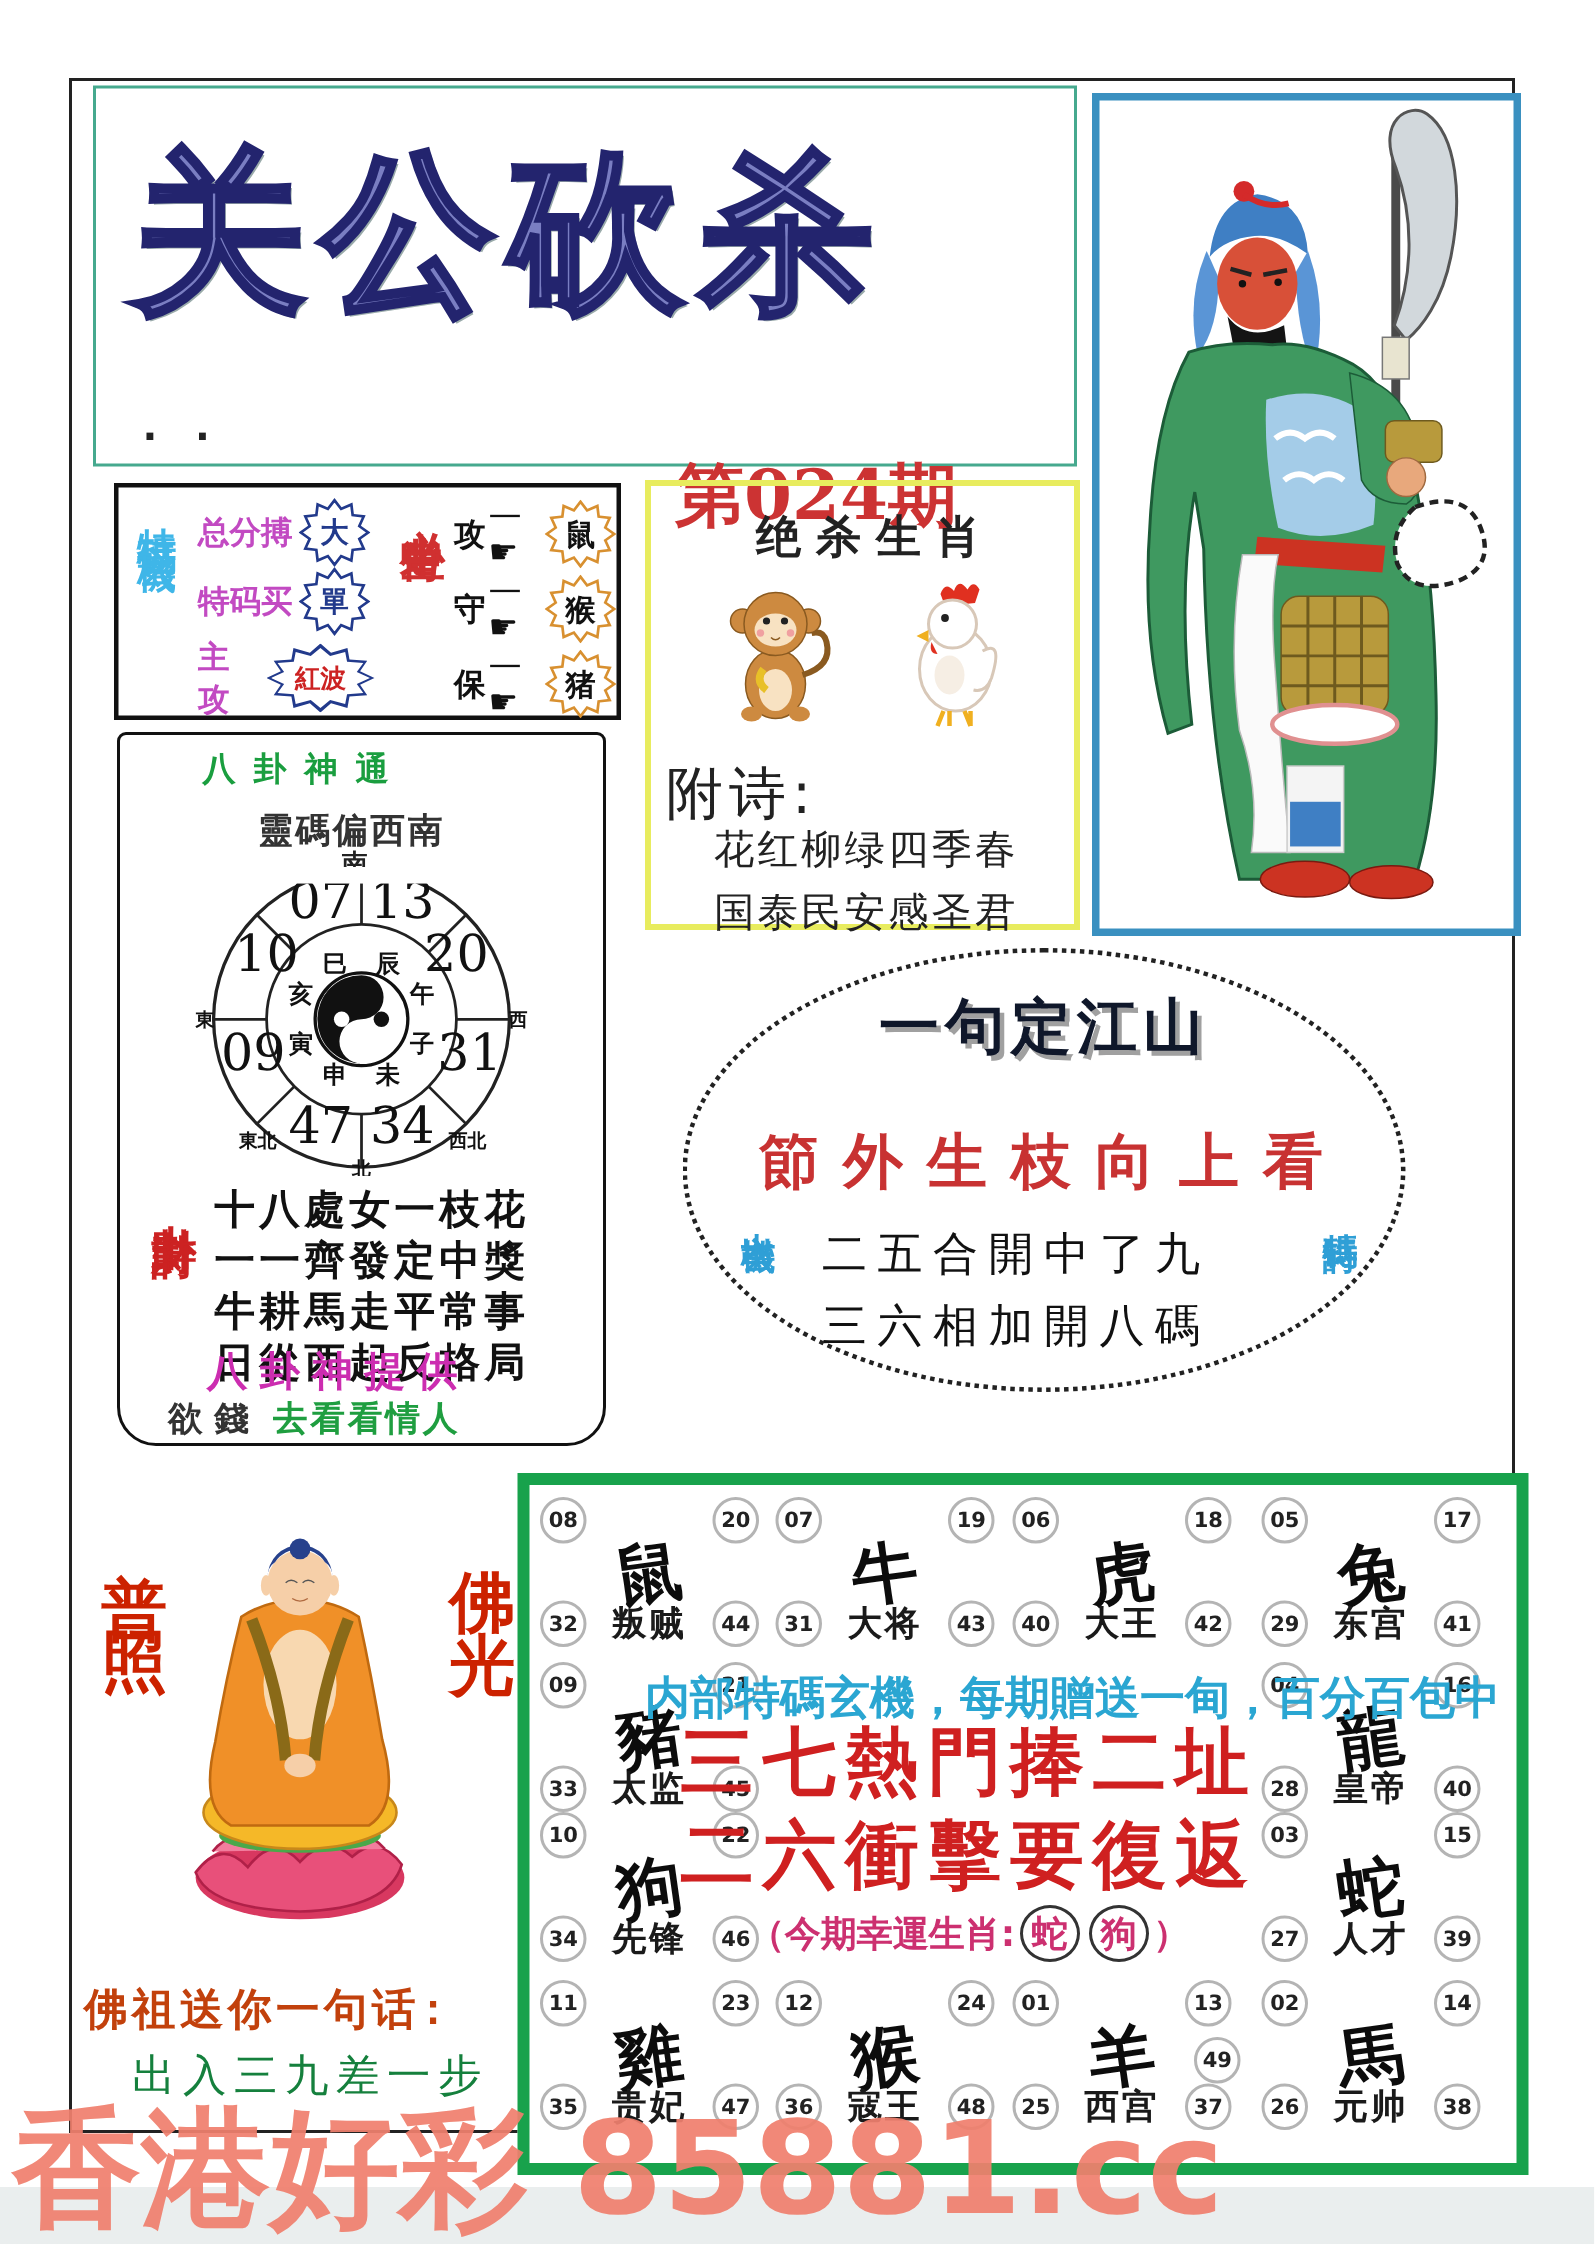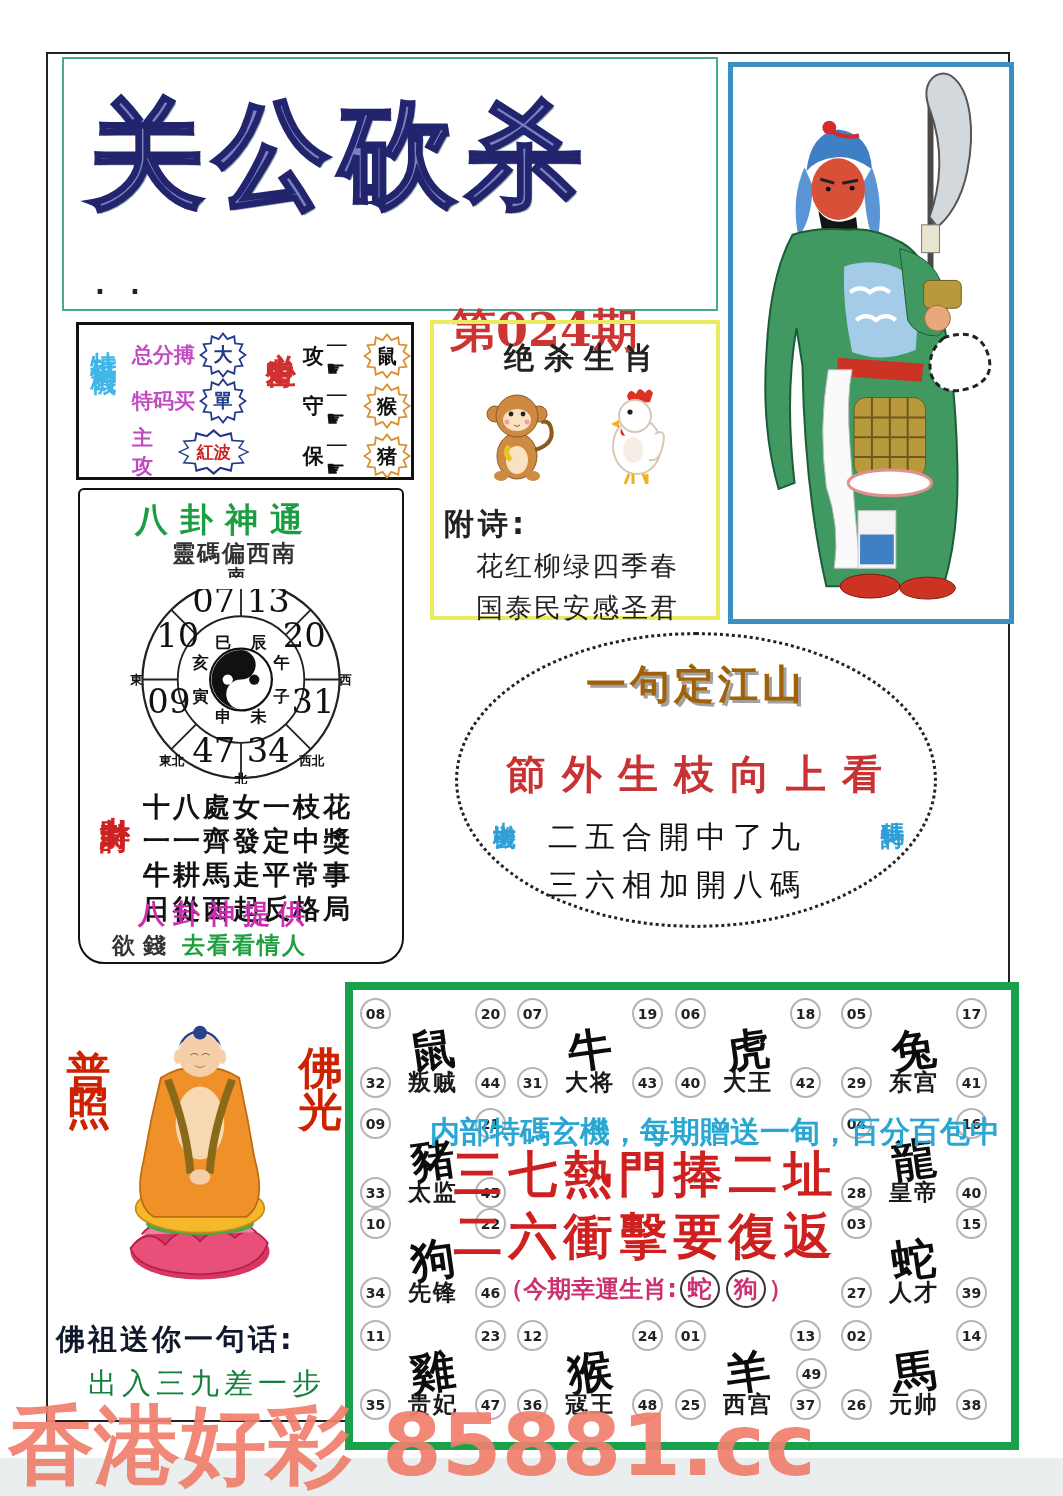--- a/index.html
+++ b/index.html
@@ -35,57 +35,57 @@
   .bizhong{font-size:30px;font-weight:bold;color:#d03030;letter-spacing:2px;height:144px;margin-left:10px;}
   .target-rows{display:flex;flex-direction:column;justify-content:space-between;height:140px;margin-left:2px;}
   .target-row{display:flex;align-items:center;gap:2px;}
   .target-label{font-size:21px;font-weight:bold;color:#111;}
   .finger{font-size:22px;color:#111;letter-spacing:-3px;}
 
   
   .jue-box{left:430px;top:320px;width:282px;height:292px;border:4px solid #e8ec5e;}
   .jue-title{left:70px;top:14px;font-size:30px;font-weight:bold;letter-spacing:10px;color:#222;}
   .jue-animals{left:20px;top:60px;width:240px;display:flex;justify-content:space-around;align-items:flex-end;}
-  .jue-poem-label{left:10px;top:180px;font-size:30px;font-weight:bold;color:#222;letter-spacing:4px;}
+  .jue-poem-label{left:10px;top:180px;font-size:38px;font-weight:normal;color:#222;letter-spacing:4px;}
   .jue-line1{left:42px;top:224px;font-size:27px;color:#222;letter-spacing:2px;}
   .jue-line2{left:42px;top:266px;font-size:27px;color:#222;letter-spacing:2px;}
 
   
   .guan-box{left:728px;top:62px;width:276px;height:552px;border:5px solid #3a90c0;background:#fff;}
 
   
   .bagua-box{left:78px;top:488px;width:322px;height:472px;border:2px solid #111;
              border-radius:6px 6px 26px 26px;}
-  .bagua-title{left:55px;top:8px;font-size:33px;font-weight:bold;color:#1a9e3f;letter-spacing:12px;}
+  .bagua-title{left:55px;top:8px;font-size:22px;font-weight:bold;color:#1a9e3f;letter-spacing:12px;}
   .bagua-sub{left:92px;top:48px;font-size:23px;color:#333;font-weight:bold;letter-spacing:2px;}
   .bagua-south{left:148px;top:74px;font-size:17px;font-weight:bold;color:#222;}
   .bagua-svg{left:48px;top:88px;}
   .pgrid{left:14px;top:300px;display:flex;gap:8px;}
   .poem-side{font-size:30px;font-weight:bold;color:#cc2222;letter-spacing:2px;height:140px;margin-top:2px;}
   .poem-lines div{font-size:27px;font-weight:bold;color:#111;line-height:34px;letter-spacing:3px;white-space:nowrap;}
   .provider{left:58px;top:406px;font-size:27px;font-weight:bold;color:#cc2db0;letter-spacing:8px;}
   .money-row{left:32px;top:440px;font-size:23px;font-weight:bold;}
   .money-row .m1{color:#333;letter-spacing:8px;}
   .money-row .m2{color:#1f9e40;letter-spacing:2px;}
 
   
   .oval{left:455px;top:632px;width:476px;height:290px;border:3px dotted #222;border-radius:50%;}
-  .oval-title{left:128px;top:22px;font-size:40px;font-weight:bold;color:#a16207;letter-spacing:4px;
+  .oval-title{left:128px;top:22px;font-size:40px;font-weight:bold;color:#0f172a;letter-spacing:4px;
               text-shadow:3px 3px 0 #a0a0a0;}
   .oval-phrase{left:48px;top:112px;font-size:40px;font-weight:bold;color:#c83232;letter-spacing:16px;white-space:nowrap;}
   .oval-left{left:32px;top:168px;font-size:23px;font-weight:bold;color:#2f9fd6;height:110px;letter-spacing:2px;}
   .oval-right{left:420px;top:168px;font-size:23px;font-weight:bold;color:#2f9fd6;height:110px;letter-spacing:2px;}
   .oval-lines{left:90px;top:178px;}
   .oval-lines div{font-size:30px;font-weight:normal;color:#111;letter-spacing:7px;line-height:48px;white-space:nowrap;}
 
   
   .bud-left{left:60px;top:1012px;font-size:44px;font-weight:bold;color:#cc2200;height:160px;letter-spacing:40px;}
   .bud-right{left:292px;top:1012px;font-size:44px;font-weight:bold;color:#cc2200;height:160px;letter-spacing:40px;}
   .bud-svg{left:100px;top:990px;}
-  .bud-line1{left:56px;top:1320px;font-size:29px;font-weight:bold;color:#0f172a;letter-spacing:3px;}
+  .bud-line1{left:56px;top:1320px;font-size:29px;font-weight:bold;color:#c2410c;letter-spacing:3px;font-family:Liberation Mono, monospace;}
   .bud-line2{left:88px;top:1364px;font-size:29px;color:#15803d;letter-spacing:5px;}
 
   
   .grid-box{left:345px;top:982px;width:658px;height:452px;border:8px solid #18a24c;background:#fff;}
   .cell{position:absolute;width:150px;height:102px;}
   .num{position:absolute;width:27px;height:27px;border:2px solid #b4b4b4;border-radius:50%;
        display:flex;align-items:center;justify-content:center;font-size:14px;font-weight:bold;color:#222;background:#fff;}
   .n-tl{left:2px;top:0;} .n-tr{right:2px;top:0;} .n-bl{left:2px;bottom:2px;} .n-br{right:2px;bottom:2px;}
   .n-r{right:-4px;top:38px;}
   .glyph{position:absolute;left:50%;top:30px;transform:translateX(-50%) rotate(-8deg);font-size:44px;font-weight:900;

